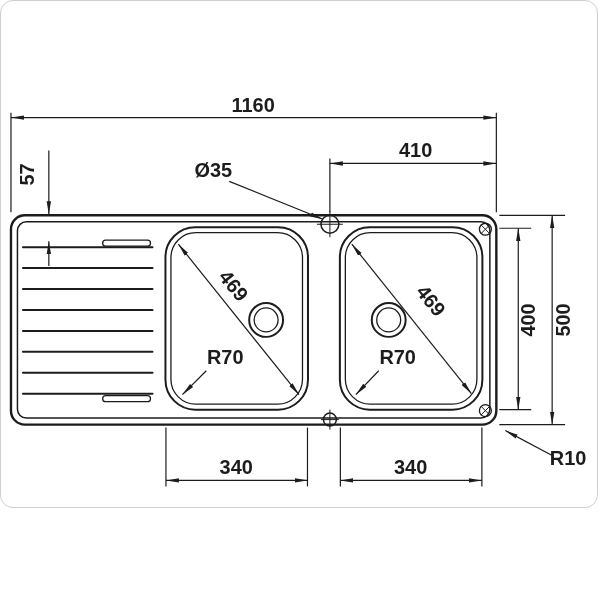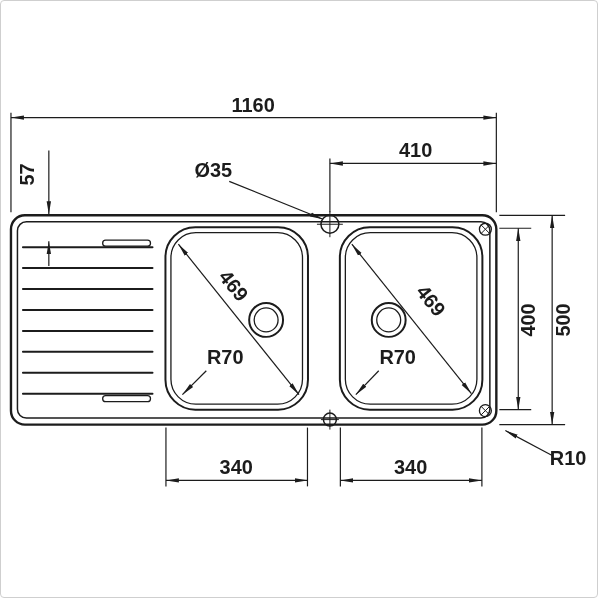--- a/index.html
+++ b/index.html
@@ -1,18 +1,18 @@
 <!DOCTYPE html>
 <html style="--line: #1c1c1c;"><head>
 <meta charset="utf-8">
 <style>
   html,body{margin:0;padding:0;background:#ffffff;}
   .frame{
-    width:598px;height:598px;
-    border:1px solid #cfcfcf;border-radius:4px;
+    width:598px;height:508px;
+    border:1px solid #cfcfcf;border-radius:13px;
     background:#ffffff;box-sizing:border-box;
     overflow:hidden;
   }
   svg{display:block;}
   svg *{vector-effect:none;}
   .stroke{stroke:var(--line,#1c1c1c);fill:none;}
   .thick{stroke-width:2.4;}
   .bowl{stroke-width:2;}
   .mid{stroke-width:1.5;}
   .thin{stroke-width:1.3;}

